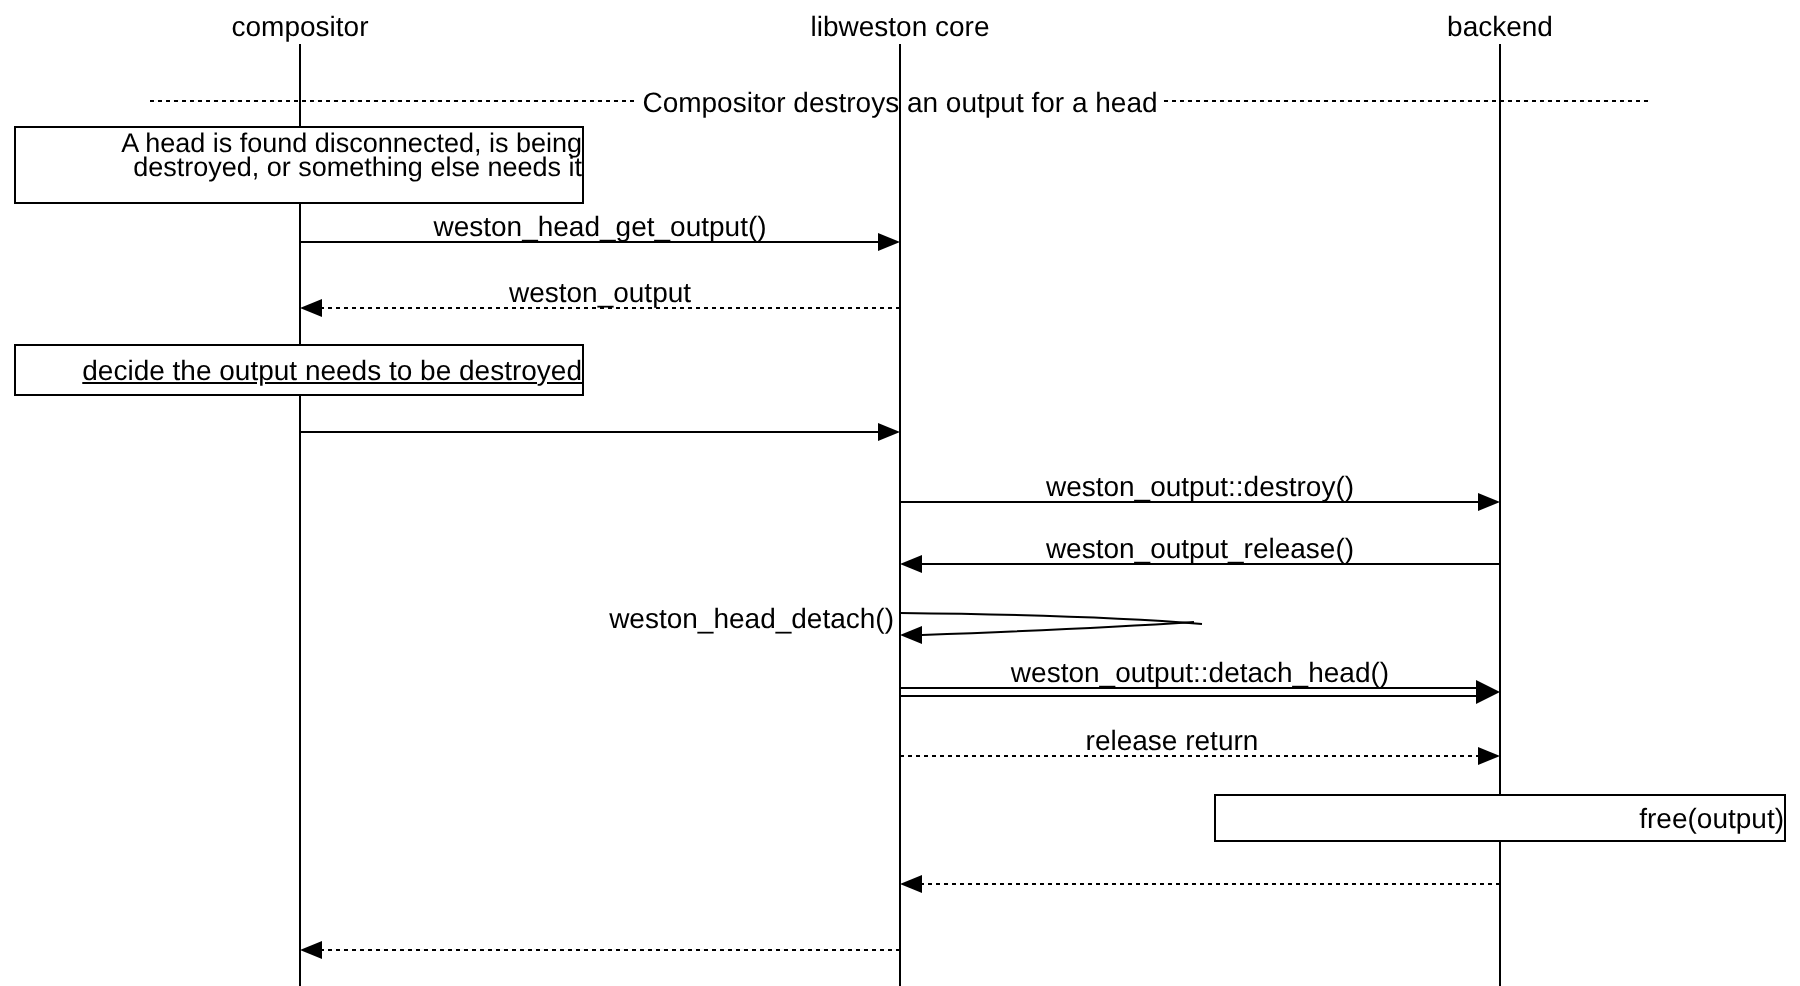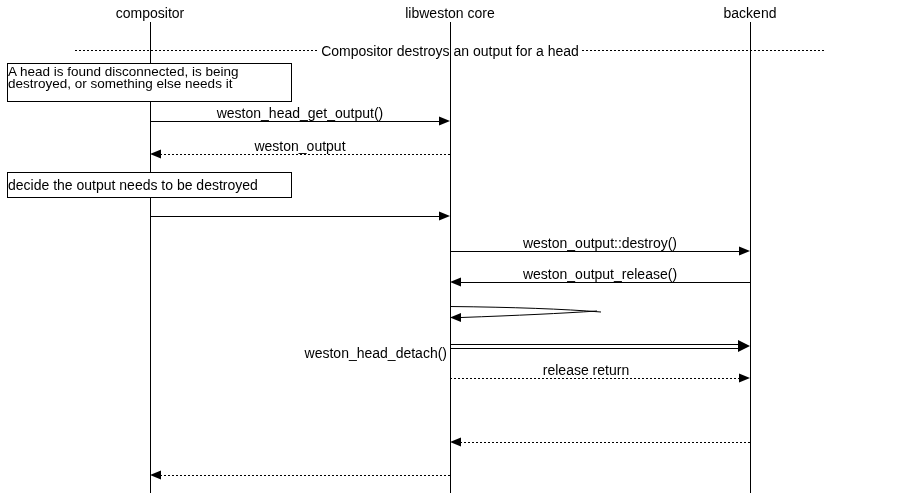--- a/index.html
+++ b/index.html
@@ -33,48 +33,48 @@
   .dotline {
     flex: 1;
     height: 1px;
     background-image: repeating-linear-gradient(to right, #000 0, #000 2px, transparent 2px, transparent 4px);
   }
   .divider-text { padding: 0 3px; white-space: nowrap; }
   .note {
     position: absolute;
     border: 1px solid #000000;
     background: #ffffff;
-    text-align: left;
+    text-align: right;
     box-sizing: border-box;
   }
   .note-multi {
     left: 7px; top: 63px; width: 285px; height: 39px;
     font-size: 13.5px; line-height: 12px; padding-top: 2px;
   }
   .note-line { display: block; }
   .note-decide {
     left: 7px; top: 172px; width: 285px; height: 26px;
     line-height: 24px;
+    text-decoration: underline;
   }
   .note-free {
     left: 607px; top: 397px; width: 286px; height: 24px;
     line-height: 22px;
   }
   .mlabel {
     position: absolute;
     transform: translateX(-50%);
     white-space: nowrap;
     text-align: left;
   }
   .mlabel-self {
     position: absolute;
     right: 453px;
     top: 301px;
     white-space: nowrap;
-    margin-top: 44px;
   }
 </style>
 </head>
 <body>
 
 <div class="canvas">
 
   <svg class="layer" width="900" height="493" viewBox="0 0 900 493">
 
     <line x1="150" y1="22" x2="150" y2="493" stroke="#000" stroke-width="1" shape-rendering="crispEdges"></line>
@@ -124,21 +124,23 @@
     <span class="dotline"></span>
   </div>
 
   <div class="note note-multi">
     <span class="note-line">A head is found disconnected, is being</span>
     <span class="note-line">destroyed, or something else needs it</span>
   </div>
 
   <div class="note note-decide">decide the output needs to be destroyed</div>
 
+  <div class="note note-free">free(output)</div>
 
   <div class="mlabel" style="left:300px; top:105px">weston_head_get_output()</div>
   <div class="mlabel" style="left:300px; top:138px">weston_output</div>
   <div class="mlabel" style="left:600px; top:266px">weston_output_release()</div>
   <div class="mlabel" style="left:600px; top:235px">weston_output::destroy()</div>
   <div class="mlabel-self">weston_head_detach()</div>
+  <div class="mlabel" style="left:600px; top:328px">weston_output::detach_head()</div>
   <div class="mlabel" style="left:586px; top:362px">release return</div>
 
 </div>
 
 </body></html>

